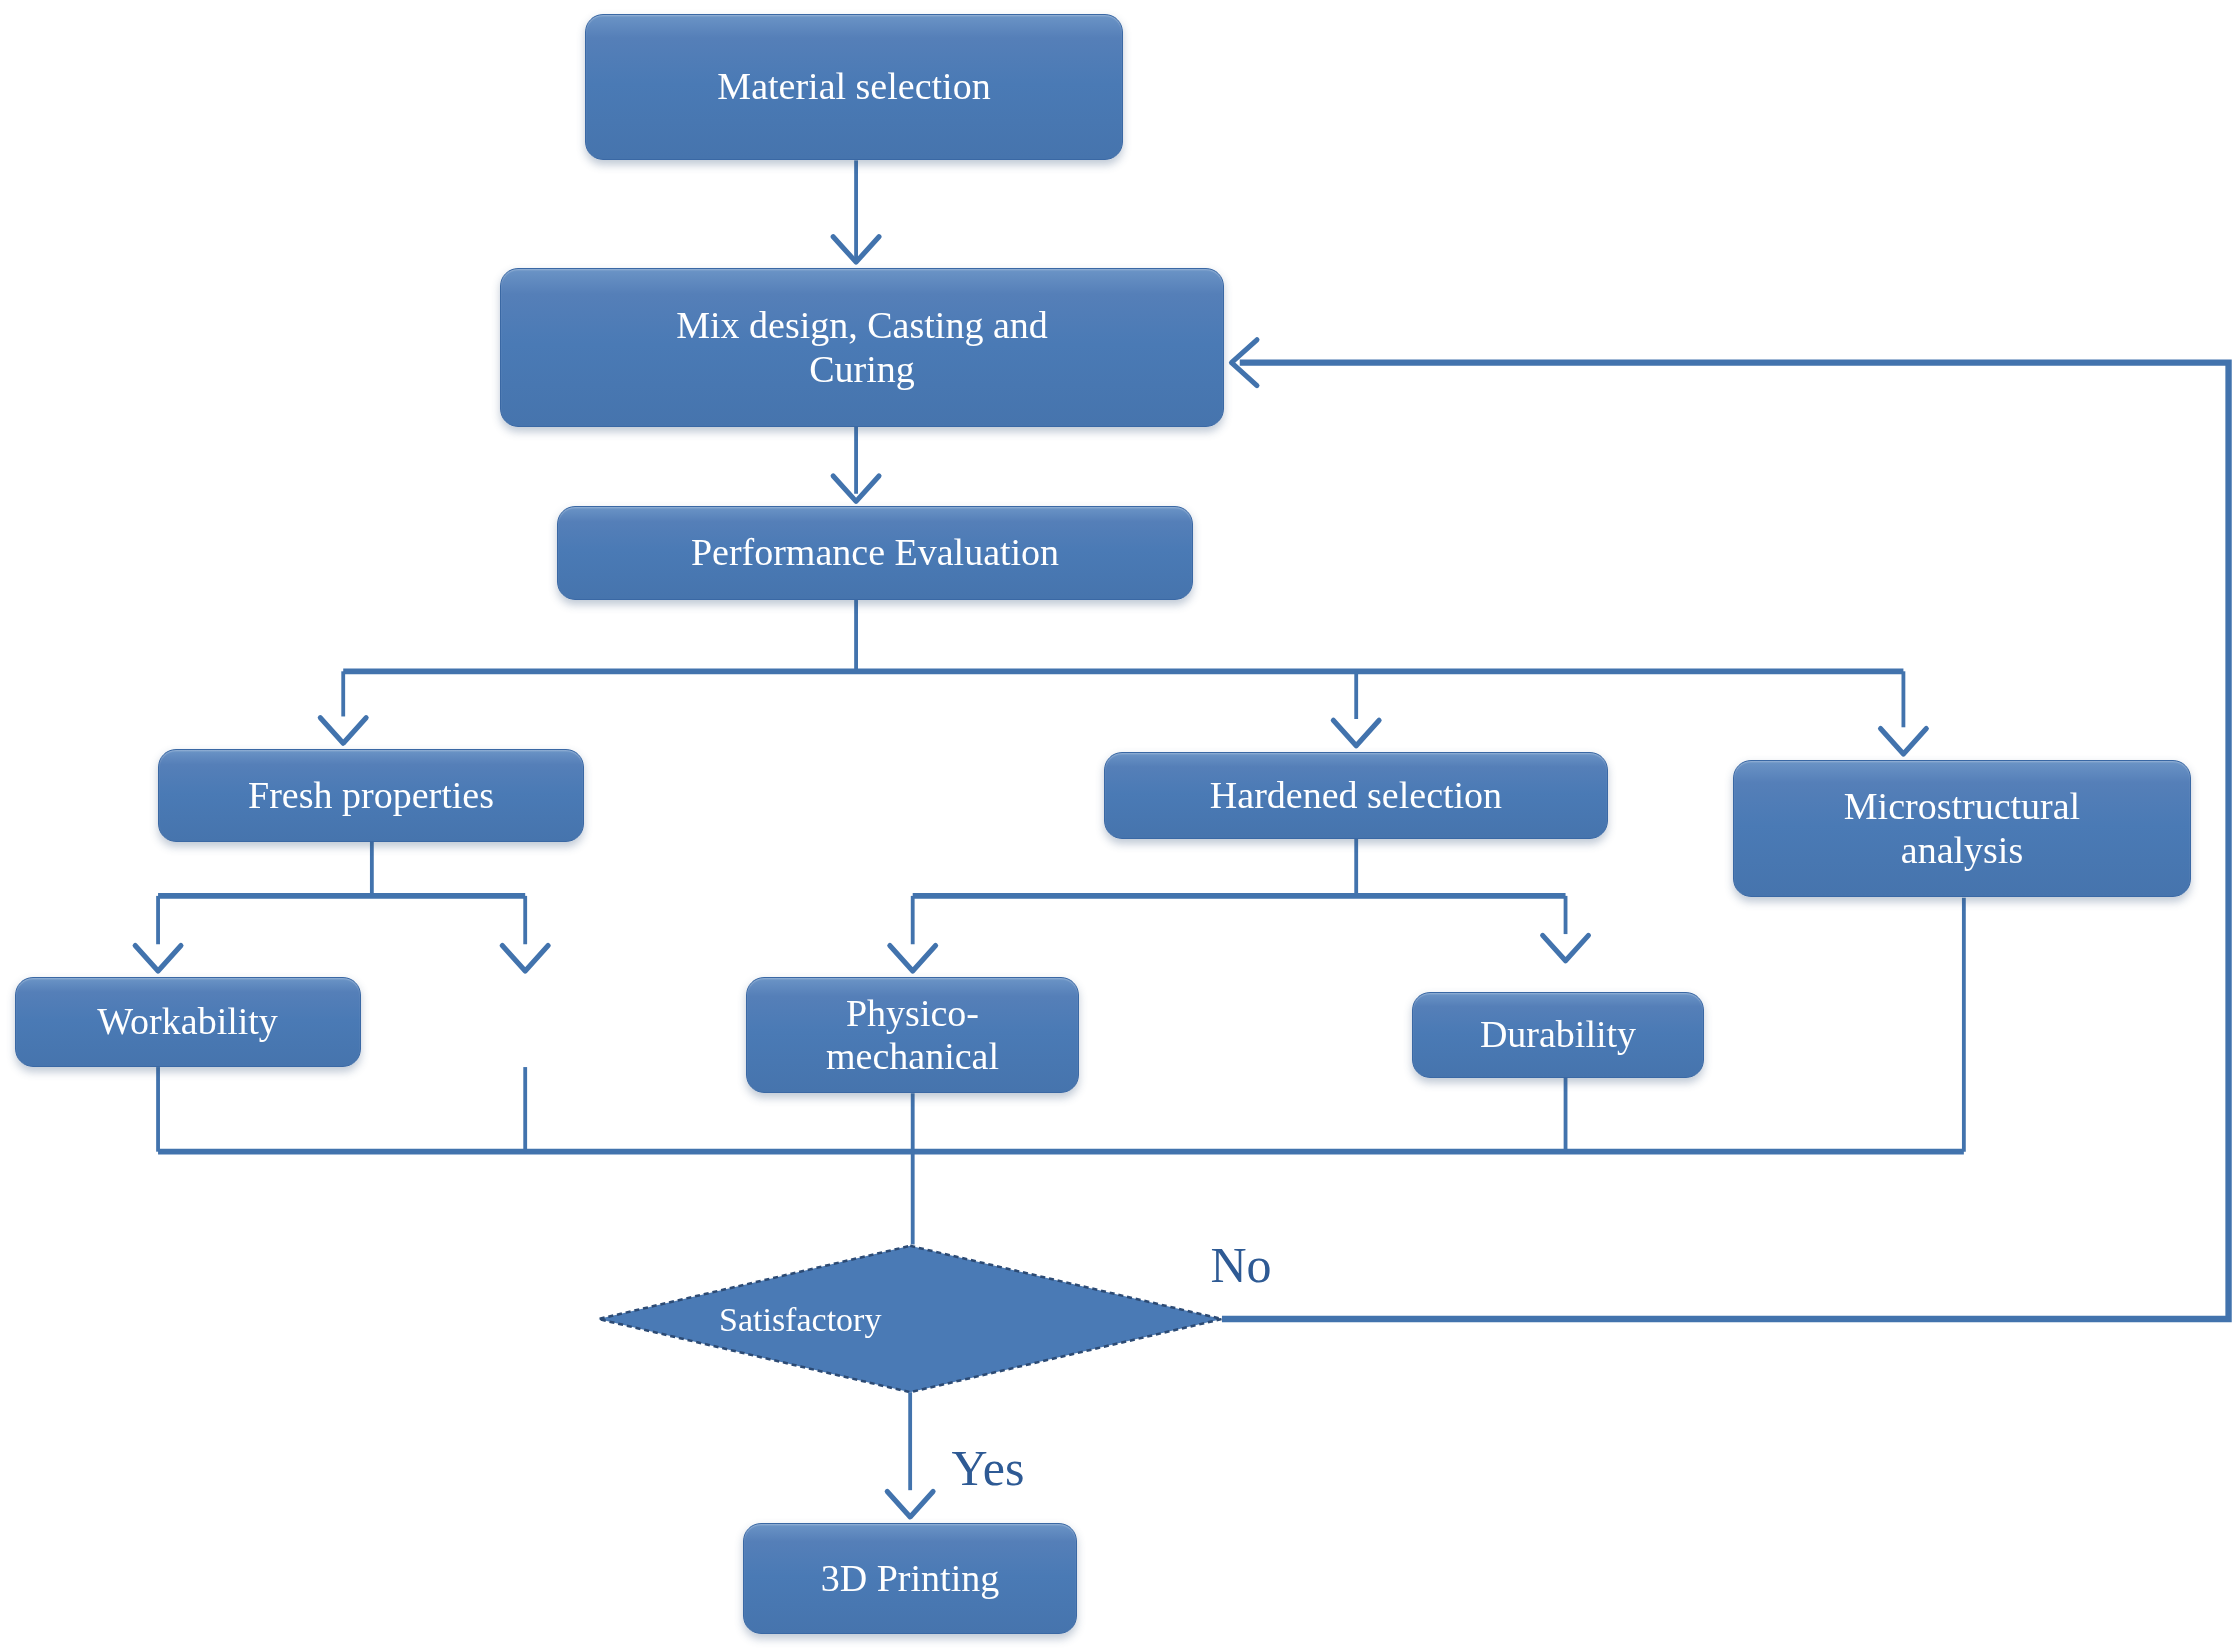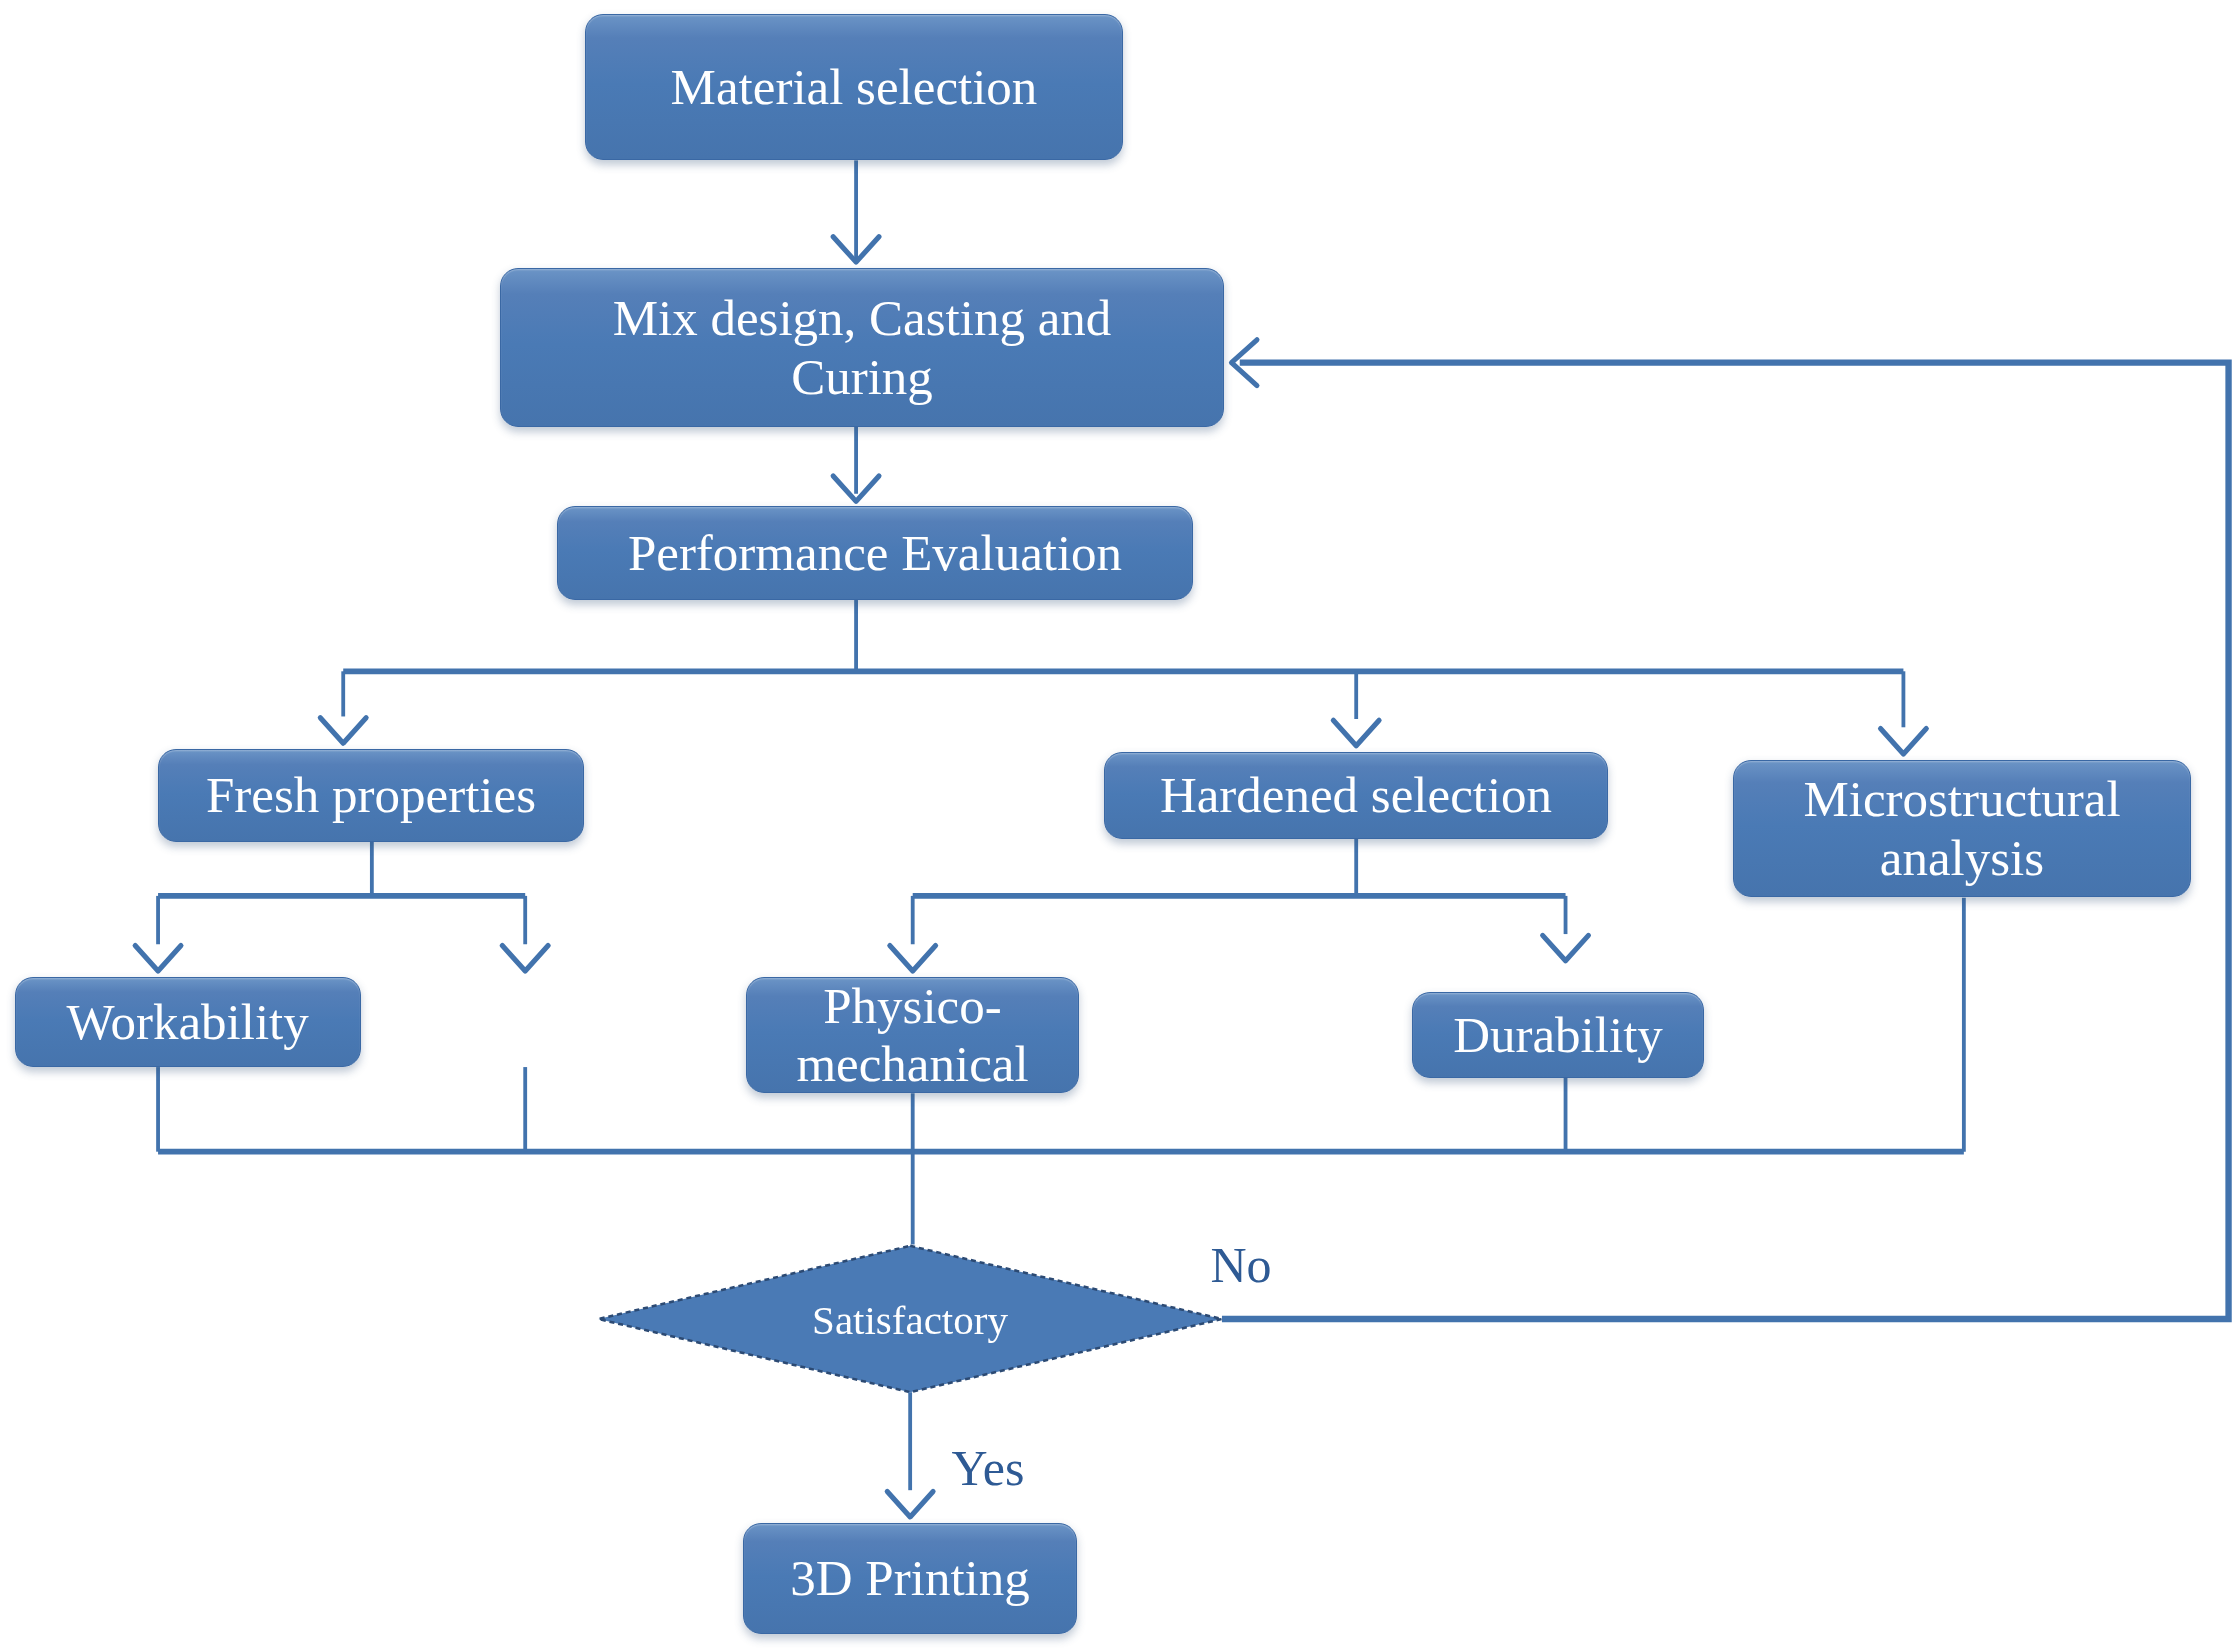--- a/index.html
+++ b/index.html
@@ -30,34 +30,34 @@
     stroke:var(--diamond_border);
     stroke-width:4;
     stroke-dasharray:8 6;
   }
   .node{
     position:absolute;
     box-sizing:border-box;
     display:flex;align-items:center;justify-content:center;
     text-align:center;
     color:var(--node_text);
-    font-size:51px;line-height:1.14;
+    font-size:38px;line-height:1.14;
     background:linear-gradient(180deg, var(--node_fill_light) 0%, #557fb8 16%, var(--node_fill) 48%, #4674ad 100%);
     border:1.9px solid var(--node_border);
     border-radius:18px;
     padding:2.5px 11.5px;
     box-shadow:0 4.5px 8.3px rgba(50,80,120,0.30), inset 0 1.3px 1.3px rgba(255,255,255,0.25);
   }
   .lbl{white-space:pre-line;}
   .diamond-label{
     position:absolute;
-    display:flex;align-items:center;justify-content:center;
+    display:flex;align-items:center;
     text-align:center;
     color:var(--node_text);
-    font-size:41px;
+    font-size:34px;
   }
   .edge-label{
     position:absolute;
     display:flex;align-items:center;justify-content:center;
     color:var(--edge_label_text);
     font-size:50px;
   }
 </style>
 </head>
 <body>

